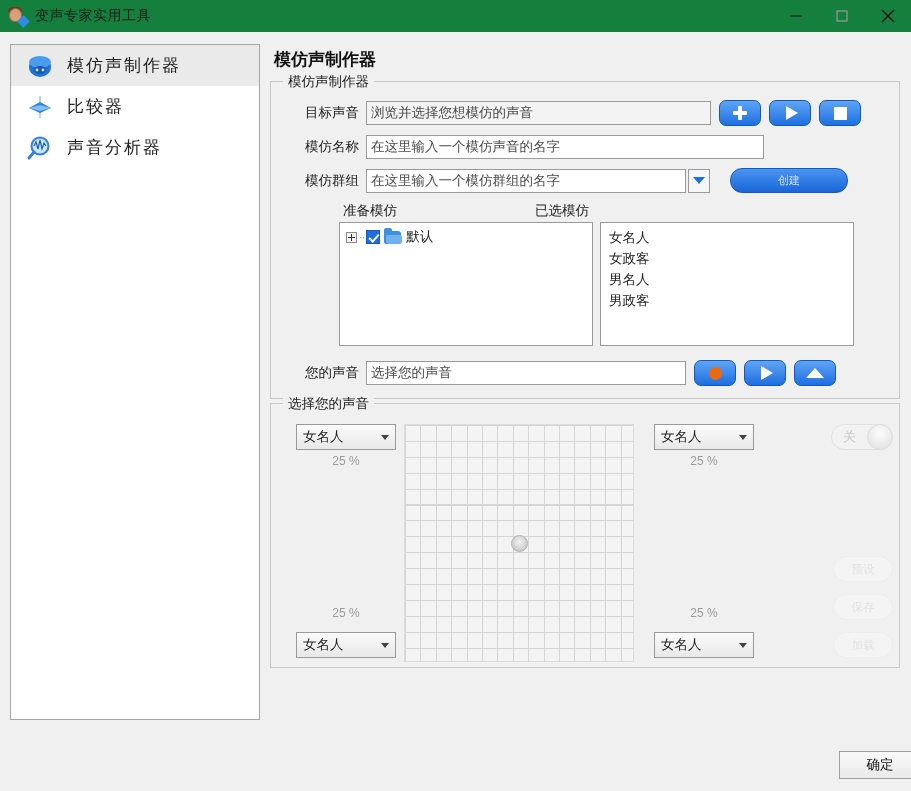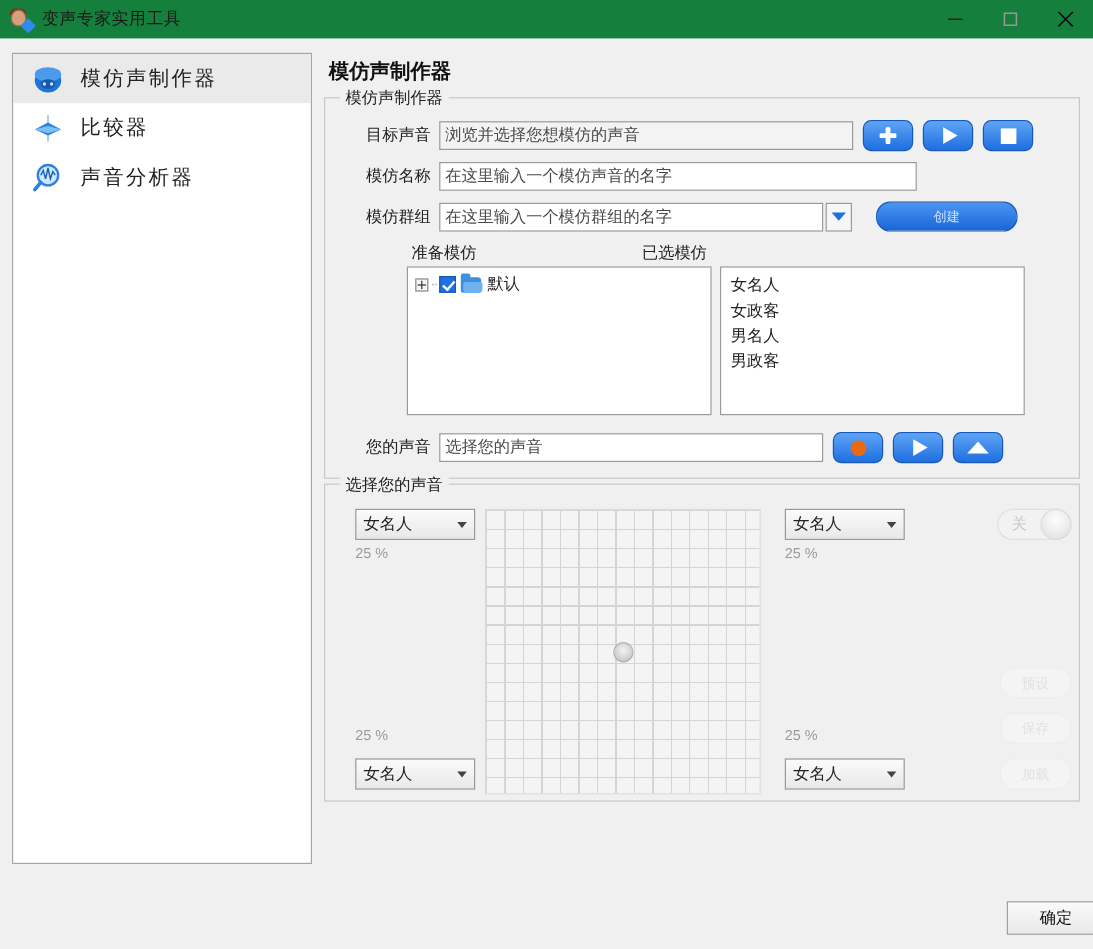--- a/index.html
+++ b/index.html
@@ -169,21 +169,21 @@
     background: linear-gradient(#fbfbfb, #e8e8e8);
     font-size: 13.5px; color: #222; display: flex; align-items: center;
     padding: 0 6px; position: absolute;
   }
   .sel span.v { flex: 1 1 auto; }
   .sel i.caret {
     width: 0; height: 0; border-top: 5px solid #444;
     border-left: 4.5px solid transparent; border-right: 4.5px solid transparent;
   }
   .pct {
-    position: absolute; font-size: 12px; color: #9b9b9b; width: 100px; 
+    position: absolute; font-size: 12px; color: #9b9b9b; width: 100px; text-align: center;
   }
   .grid {
     position: absolute; left: 133px; top: 3px; width: 230px; height: 238px;
     background:
       repeating-linear-gradient(to right, #d5d5d5 0 1px, transparent 1px 15.4px),
       repeating-linear-gradient(to bottom, #d5d5d5 0 1px, transparent 1px 15.9px),
       #f4f4f4;
     border: 1px solid #dcdcdc;
   }
   .grid::after {

